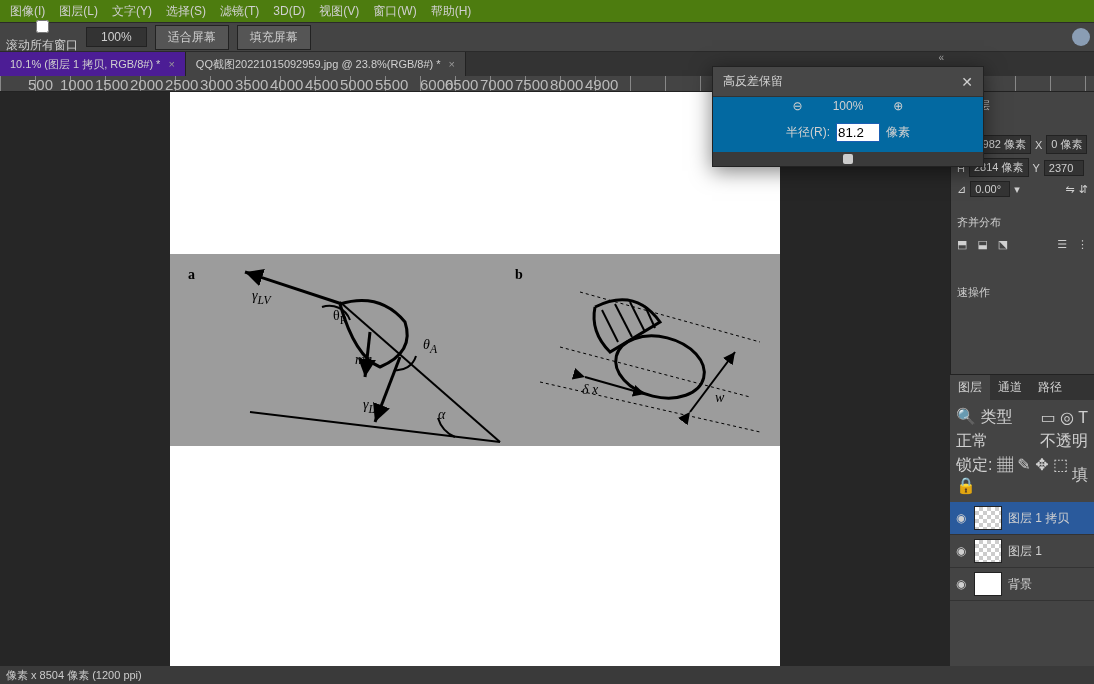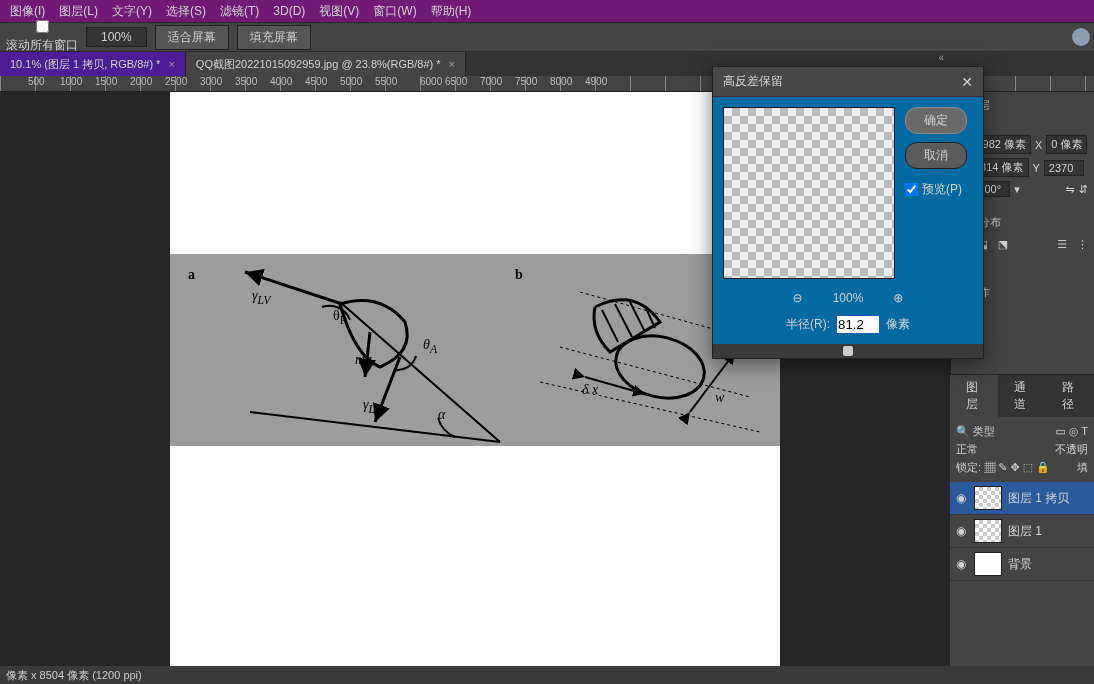--- a/index.html
+++ b/index.html
@@ -1,43 +1,43 @@
 <!DOCTYPE html>
 <html><head>
 <meta charset="utf-8">
 <style>
   * { box-sizing: border-box; margin: 0; padding: 0; }
   body { font-family: "Microsoft YaHei", sans-serif; font-size: 12px; background: #323232; color: #d0d0d0; width: 1094px; height: 684px; overflow: hidden; position: relative; }
-  .menubar { display: flex; background: #701a75; height: 22px; align-items: center; padding: 0 4px; gap: 2px; }
+  .menubar { display: flex; background: #4d7c0f; height: 22px; align-items: center; padding: 0 4px; gap: 2px; }
   .menubar div { padding: 2px 6px; cursor: default; }
   .optbar { display: flex; background: #444; height: 30px; align-items: center; border-top: 1px solid #2a2a2a; border-bottom: 1px solid #2a2a2a; padding: 0 6px; gap: 8px; }
   .optbar .chk { display: flex; align-items: center; gap: 4px; flex-direction: column; }
   .optbar .val { background: #333; padding: 2px 14px; border: 1px solid #222; }
   .optbar .btn { background: #555; padding: 3px 12px; border: 1px solid #222; }
   .avatar { position: absolute; right: 4px; top: 28px; width: 18px; height: 18px; border-radius: 50%; background: #8a9db4; }
   .tabs { display: flex; background: #333; height: 24px; align-items: stretch; }
   .tab { display: flex; align-items: center; padding: 0 10px; background: #444; font-size: 11px; border-right: 1px solid #222; }
   .tab.active { background: #4c1d95; }
   .tab .x { margin-left: 8px; color: #999; }
   .ruler-h { height: 16px; background: #444; background-image: repeating-linear-gradient(to right, #888 0 1px, transparent 1px 35px); position: relative; border-bottom: 1px solid #222; }
-  .ruler-h .n { position: absolute; top: 0; font-size: 10px; color: #bbb; }
+  .ruler-h .n { position: absolute; top: 0; font-size: 15px; color: #bbb; }
   .workspace { display: flex; height: 588px; }
   .canvas-zone { flex: 1; background: #262626; display: flex; justify-content: center; position: relative; }
   .canvas { width: 610px; height: 580px; background: #fff; margin-top: 0; position: relative; }
   .canvas .grayband { position: absolute; top: 162px; left: 0; right: 0; height: 192px; background: #9c9c9c; }
   .diagram { position: absolute; color: #000; font-family: serif; font-size: 14px; }
   .right-panels { width: 144px; background: #444; border-left: 1px solid #222; }
   .props { padding: 6px; font-size: 11px; }
   .props .row { display: flex; align-items: center; gap: 4px; margin: 4px 0; }
   .props .field { background: #333; padding: 1px 4px; border: 1px solid #222; min-width: 40px; }
   .layer-panel { position: absolute; right: 0; bottom: 0; width: 144px; height: 310px; background: #444; border-top: 1px solid #222; }
   .layer-tabs { display: flex; background: #333; }
-  .layer-tabs div { padding: 4px 16px; font-size: 12px; }
+  .layer-tabs div { padding: 4px 8px; font-size: 12px; }
   .layer-tabs .act { background: #444; }
-  .layer-ctrl { padding: 4px 6px; font-size: 11px; }
+  .layer-ctrl { padding: 4px 6px; font-size: 16px; }
   .layer-ctrl .row { display: flex; align-items: center; justify-content: space-between; margin: 3px 0; }
   .layer-list { }
   .layer-item { display: flex; align-items: center; padding: 4px 6px; gap: 6px; border-bottom: 1px solid #333; }
   .layer-item.sel { background: #2a5a9c; }
   .eye { width: 12px; }
   .thumb { width: 28px; height: 24px; background: #fff; border: 1px solid #222; }
   .thumb.checker { background-image: linear-gradient(45deg,#ccc 25%,transparent 25%,transparent 75%,#ccc 75%),linear-gradient(45deg,#ccc 25%,#fff 25%,#fff 75%,#ccc 75%); background-size: 8px 8px; background-position: 0 0,4px 4px; }
   .dialog { position: absolute; left: 712px; top: 66px; width: 272px; background: #0369a1; border: 1px solid #222; box-shadow: 0 4px 20px rgba(0,0,0,.5); }
   .dlg-title { display: flex; justify-content: space-between; align-items: center; padding: 6px 10px; background: #474747; border-bottom: 1px solid #333; }
   .dlg-title .x { cursor: pointer; font-size: 14px; }
@@ -239,31 +239,20 @@
       <span>背景</span>
     </div>
   </div>
 </div>
 
 <div class="dialog">
   <div class="dlg-title">
     <span>高反差保留</span>
     <span class="x">✕</span>
   </div>
-  <div class="dlg-body">
-    <div class="preview"></div>
-    <div class="dlg-btns">
-      <div class="dbtn primary">确定</div>
-      <div class="dbtn">取消</div>
-      <label style="display:flex;align-items:center;gap:4px;margin-top:4px;">
-        <input type="checkbox" checked="" style="">
-        <span>预览(P)</span>
-      </label>
-    </div>
-  </div>
   <div class="dlg-zoom">
     <span>⊖</span>
     <span>100%</span>
     <span>⊕</span>
   </div>
   <div class="dlg-radius">
     <span>半径(R):</span>
     <input class="radius-input" value="81.2" style="">
     <span>像素</span>
   </div>

